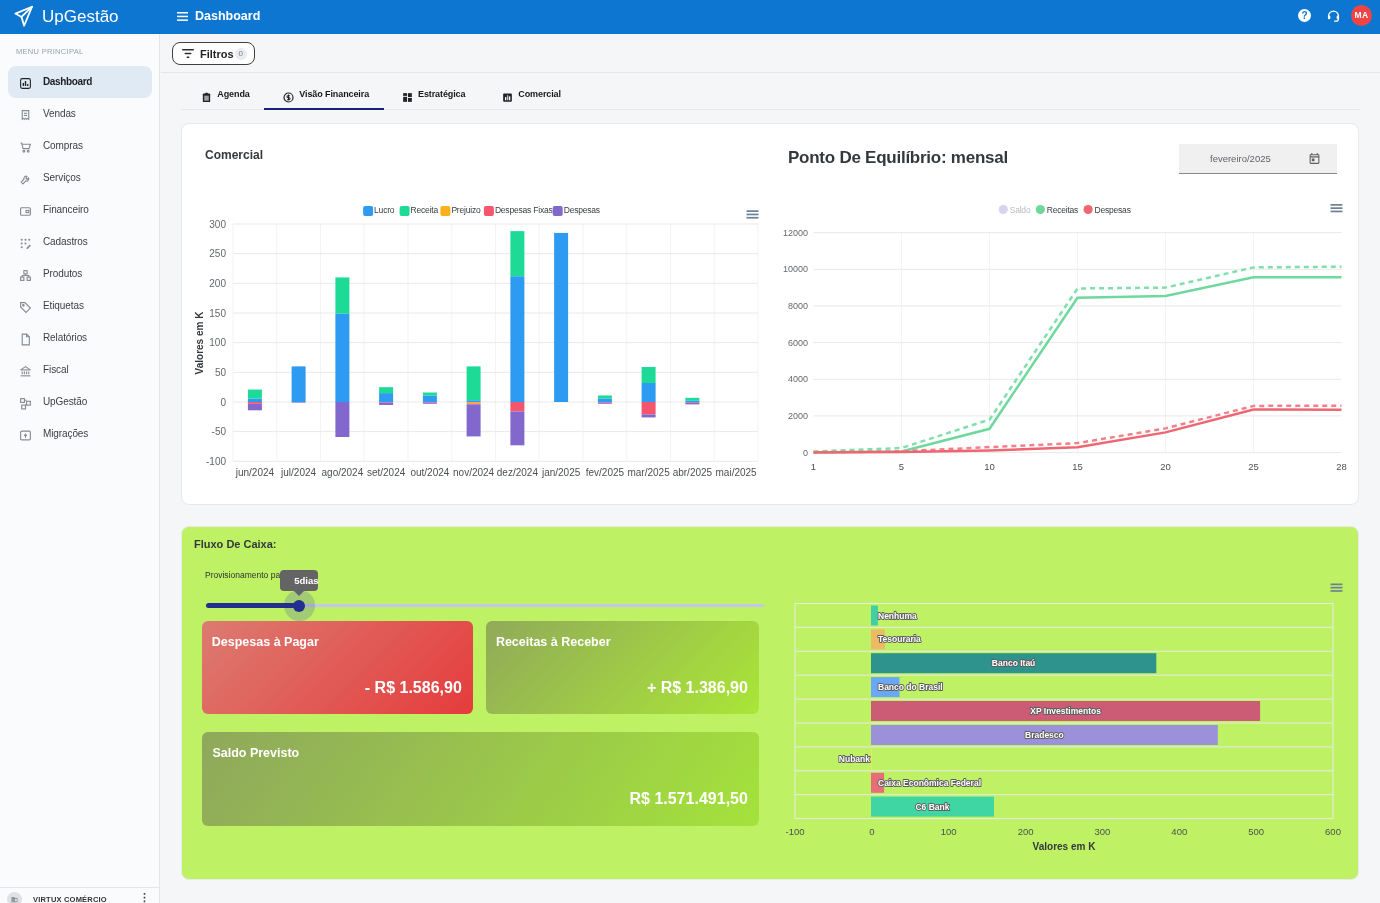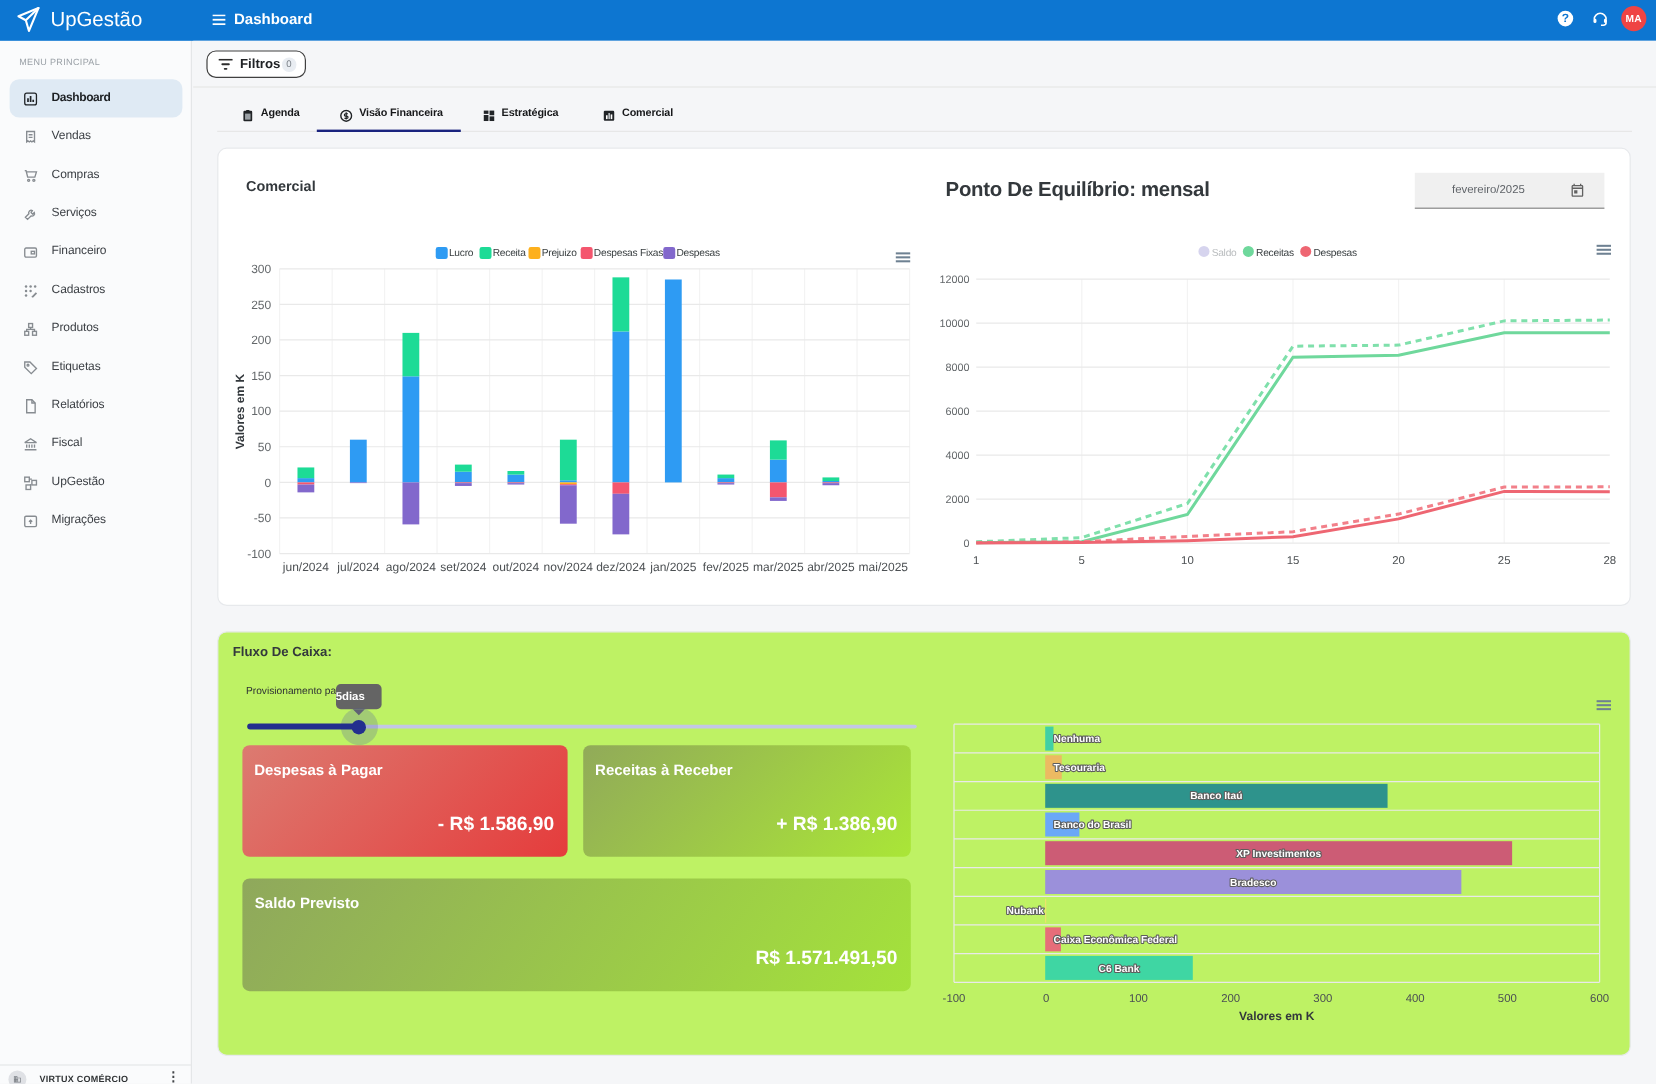--- a/index.html
+++ b/index.html
@@ -331,21 +331,21 @@
       <rect x="746.5" y="213.60000000000002" width="12" height="1.7" fill="#6e8192"></rect>
       <rect x="746.5" y="216.9" width="12" height="1.7" fill="#6e8192"></rect>
     <rect x="1330.5" y="204" width="12" height="1.7" fill="#6e8192"></rect>
       <rect x="1330.5" y="207.3" width="12" height="1.7" fill="#6e8192"></rect>
       <rect x="1330.5" y="210.6" width="12" height="1.7" fill="#6e8192"></rect>
   </svg>
 </div>
 <div id="card2">
   <div style="position:absolute;left:12px;top:11px;font-size:11px;font-weight:bold;color:#33383c">Fluxo De Caixa:</div>
   <div style="position:absolute;left:23px;top:42.5px;font-size:8.5px;color:#2e3134">Provisionamento para</div>
-  <div style="position:absolute;left:97.7px;top:43px;width:38.8px;height:21px;background:#646464;border-radius:4px;color:#fff;font-size:9.5px;font-weight:bold;text-align:left;line-height:21px">5dias</div>
+  <div style="position:absolute;left:97.7px;top:43px;width:38.8px;height:21px;background:#646464;border-radius:4px;color:#fff;font-size:9.5px;font-weight:bold;text-align:right;line-height:21px">5dias</div>
   <div style="position:absolute;left:112px;top:63.5px;width:0;height:0;border-left:5px solid transparent;border-right:5px solid transparent;border-top:5px solid #646464"></div>
   <div style="position:absolute;left:24.6px;top:76.5px;width:557px;height:3.5px;border-radius:2px;background:#c3c7e6"></div>
   <div style="position:absolute;left:101.8px;top:63px;width:31px;height:31px;border-radius:50%;background:rgba(78,88,164,0.25)"></div>
   <div style="position:absolute;left:24.1px;top:75.5px;width:93px;height:5.5px;border-radius:3px;background:#232f8e"></div>
   <div style="position:absolute;left:111.2px;top:72.5px;width:12px;height:12px;border-radius:50%;background:#232f8e"></div>
   <div class="gcard" style="left:19.8px;top:94.4px;width:271px;height:93px;background:linear-gradient(135deg,#dc7b71,#e53c3c)">
     <div class="t">Despesas à Pagar</div>
       <div class="v">- R$ 1.586,90</div>
   </div>
   <div class="gcard" style="left:303.9px;top:94.4px;width:273px;height:93px;background:linear-gradient(135deg,#91aa59,#aae637)">

